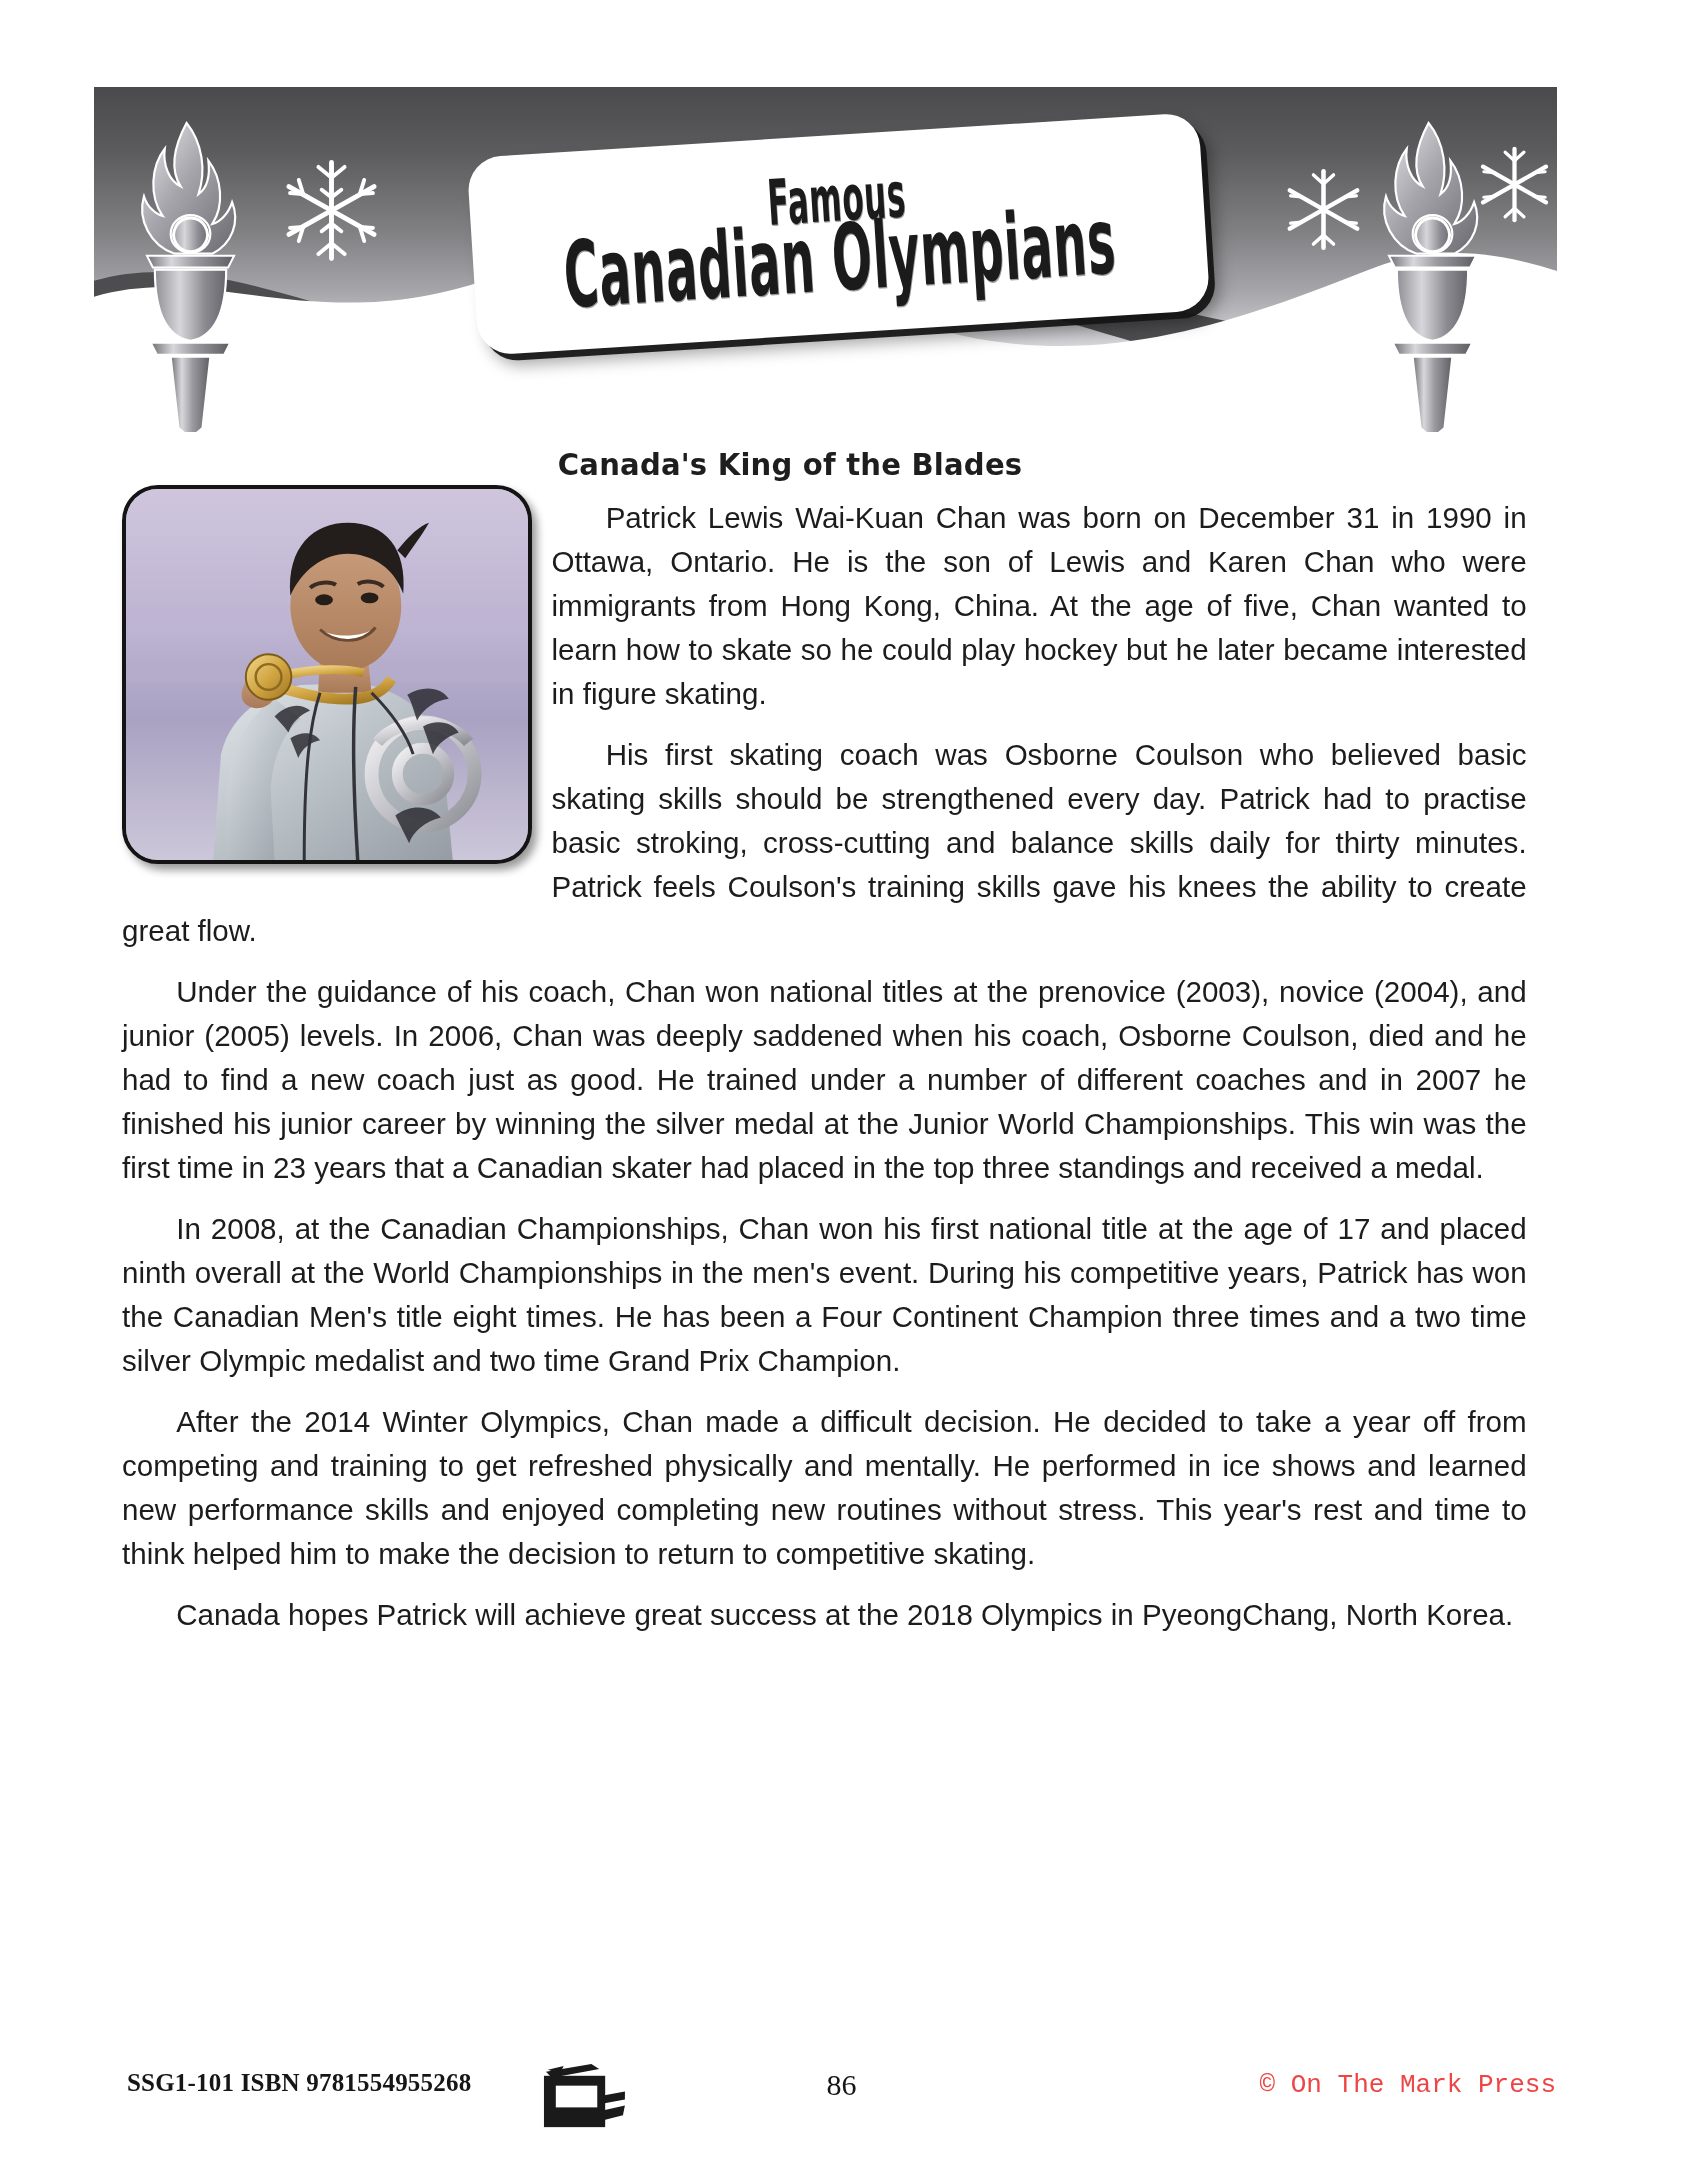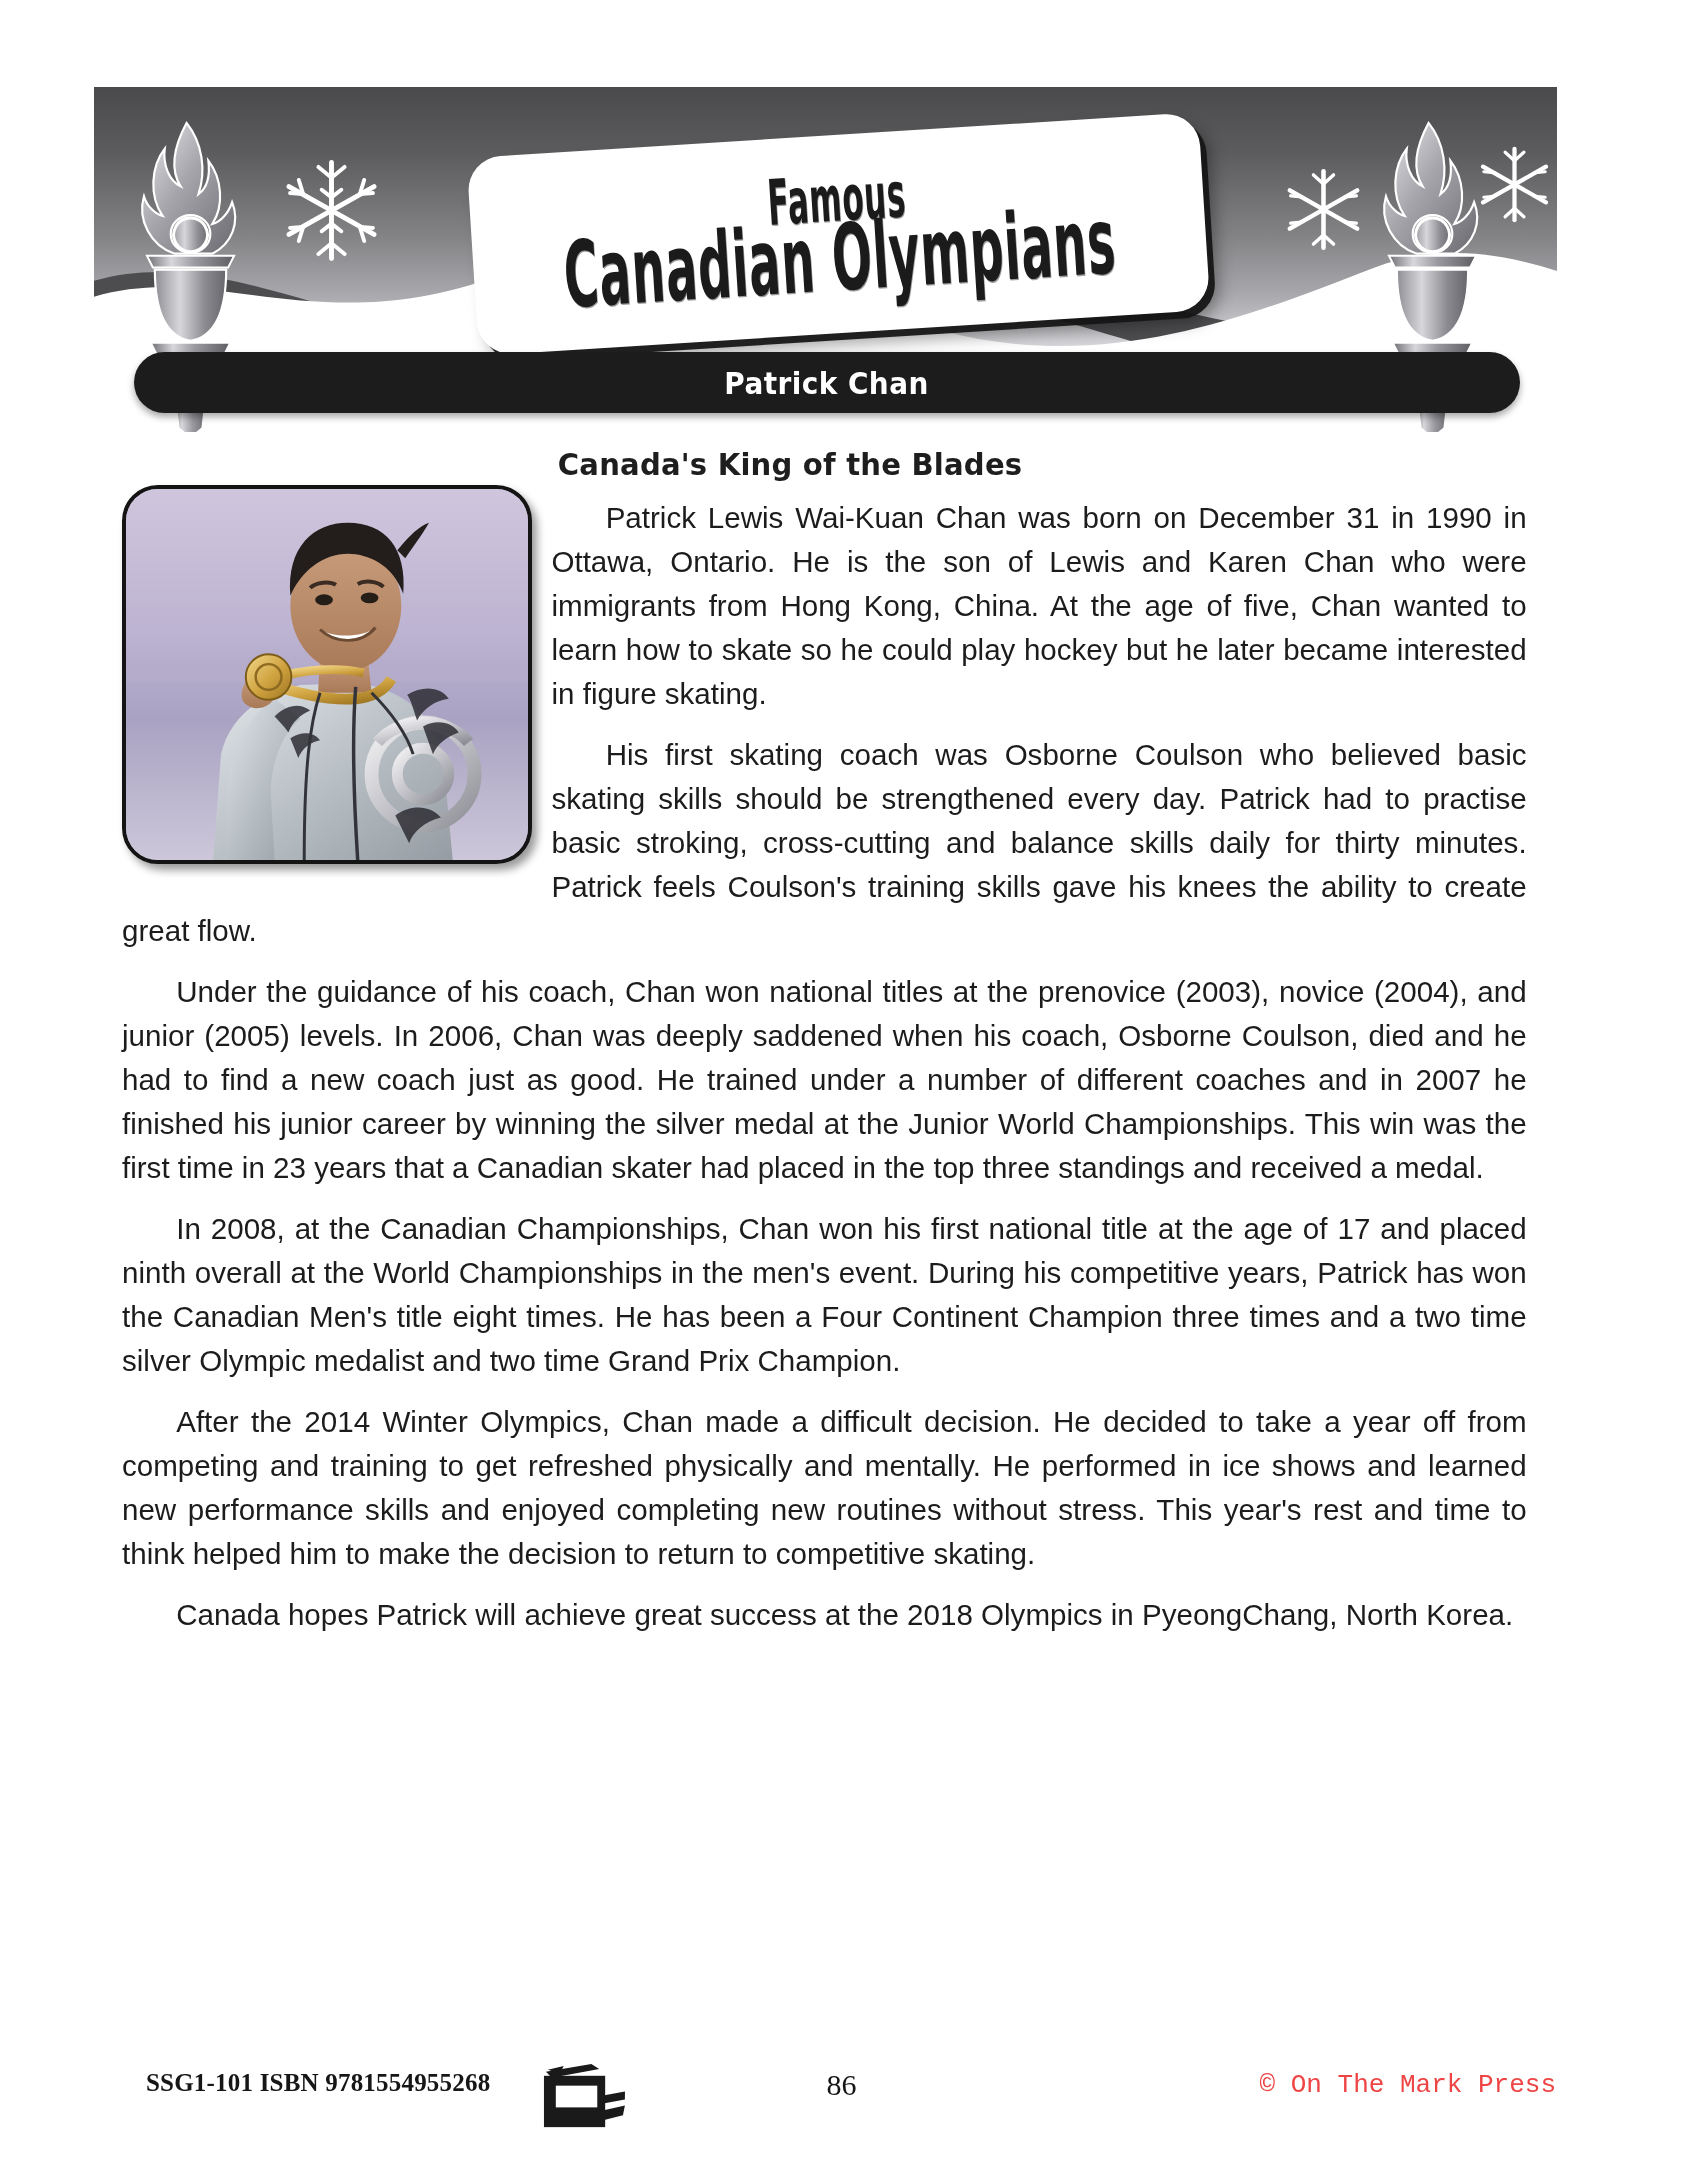--- a/index.html
+++ b/index.html
@@ -172,21 +172,20 @@
   }
   .f-left {
     position: absolute;
     left: 127px; top: 15px;
     font-family: "Liberation Serif", serif;
     font-weight: bold;
     font-size: 25px;
     color: #161616;
     letter-spacing: 0.2px;
     white-space: nowrap;
-    margin-left: 19px;
   }
   .f-logo { position: absolute; left: 530px; top: 6px; }
   .f-page {
     position: absolute;
     left: 0; top: 14px;
     width: 1683px;
     text-align: center;
     font-family: "Liberation Serif", serif;
     font-size: 30px;
     color: #161616;
@@ -329,23 +328,20 @@
     <path d="M42,244 L82,244 L74,316 L62,326 L50,316 Z" fill="url(#gmetal)" stroke="#ffffff" stroke-width="2"></path>
   </svg>
 
   <div class="title-plaque">
     <div class="title-inner">
       <div class="title-l1">Famous</div>
       <div class="title-l2">Canadian Olympians</div>
     </div>
   </div>
 
-  <div class="name-banner">
-    <span>Patrick Chan</span>
-  </div>
 </div>
 
 <div id="content">
 
   <div class="photo">
     <svg viewBox="0 0 406 375" preserveAspectRatio="none">
       <defs>
         <linearGradient id="rink" x1="0" y1="0" x2="0" y2="1">
           <stop offset="0%" stop-color="#cfc6dd"></stop>
           <stop offset="38%" stop-color="#bdb3d2"></stop>

